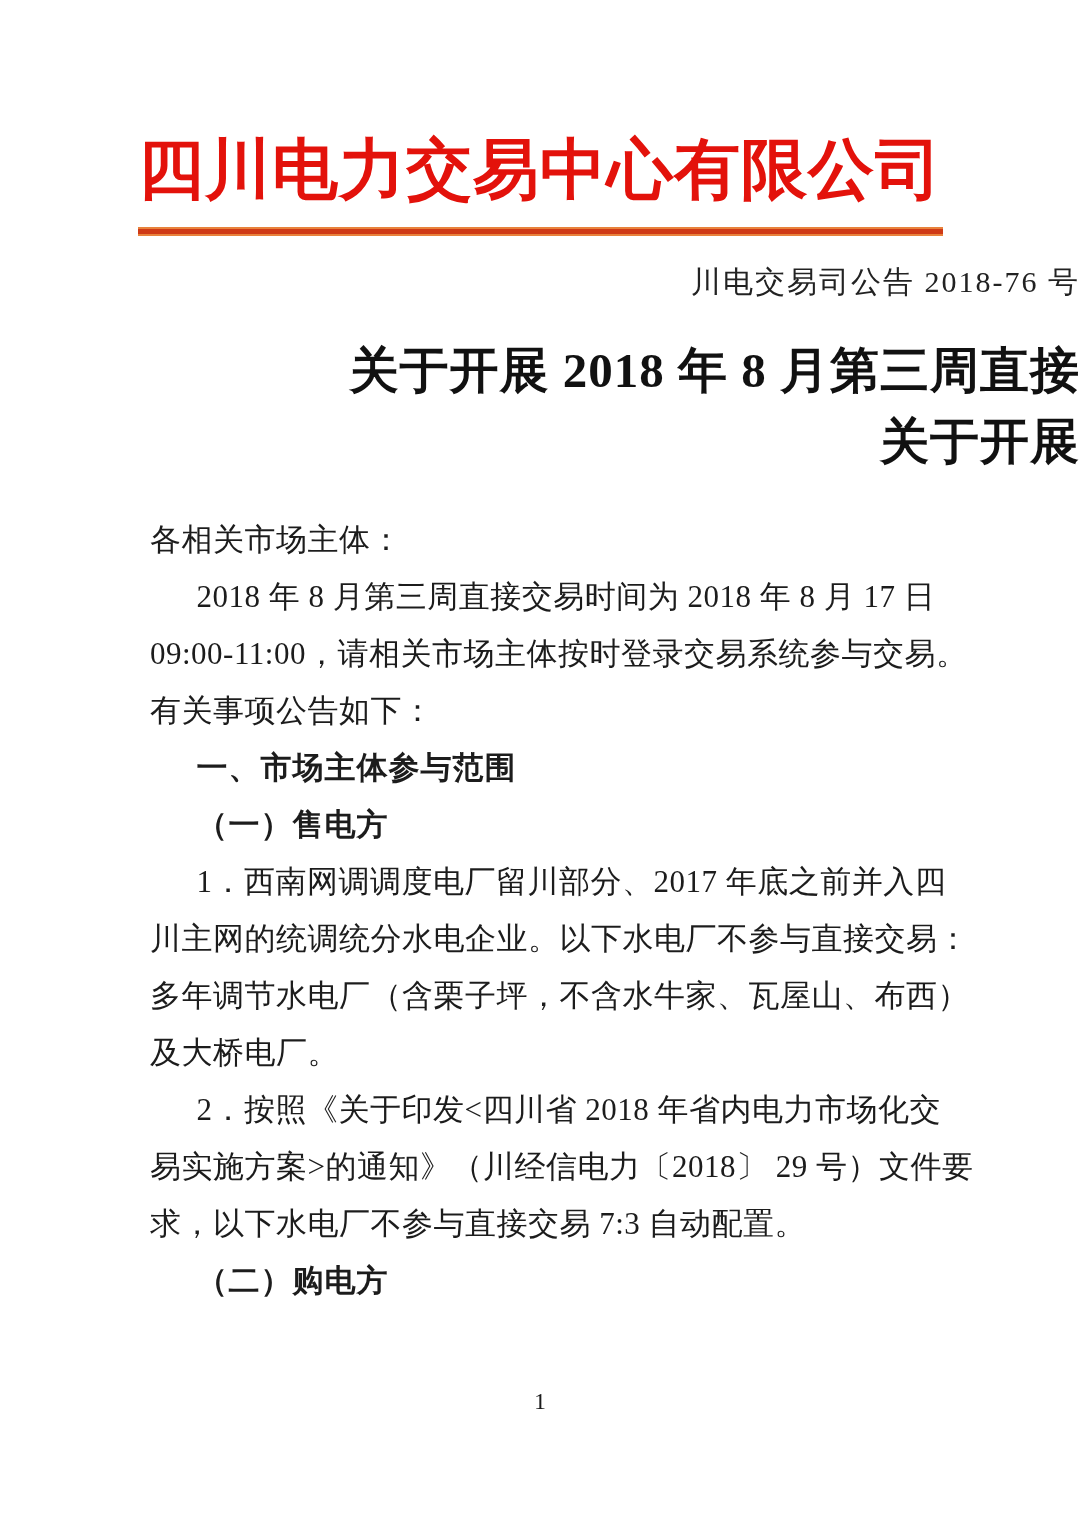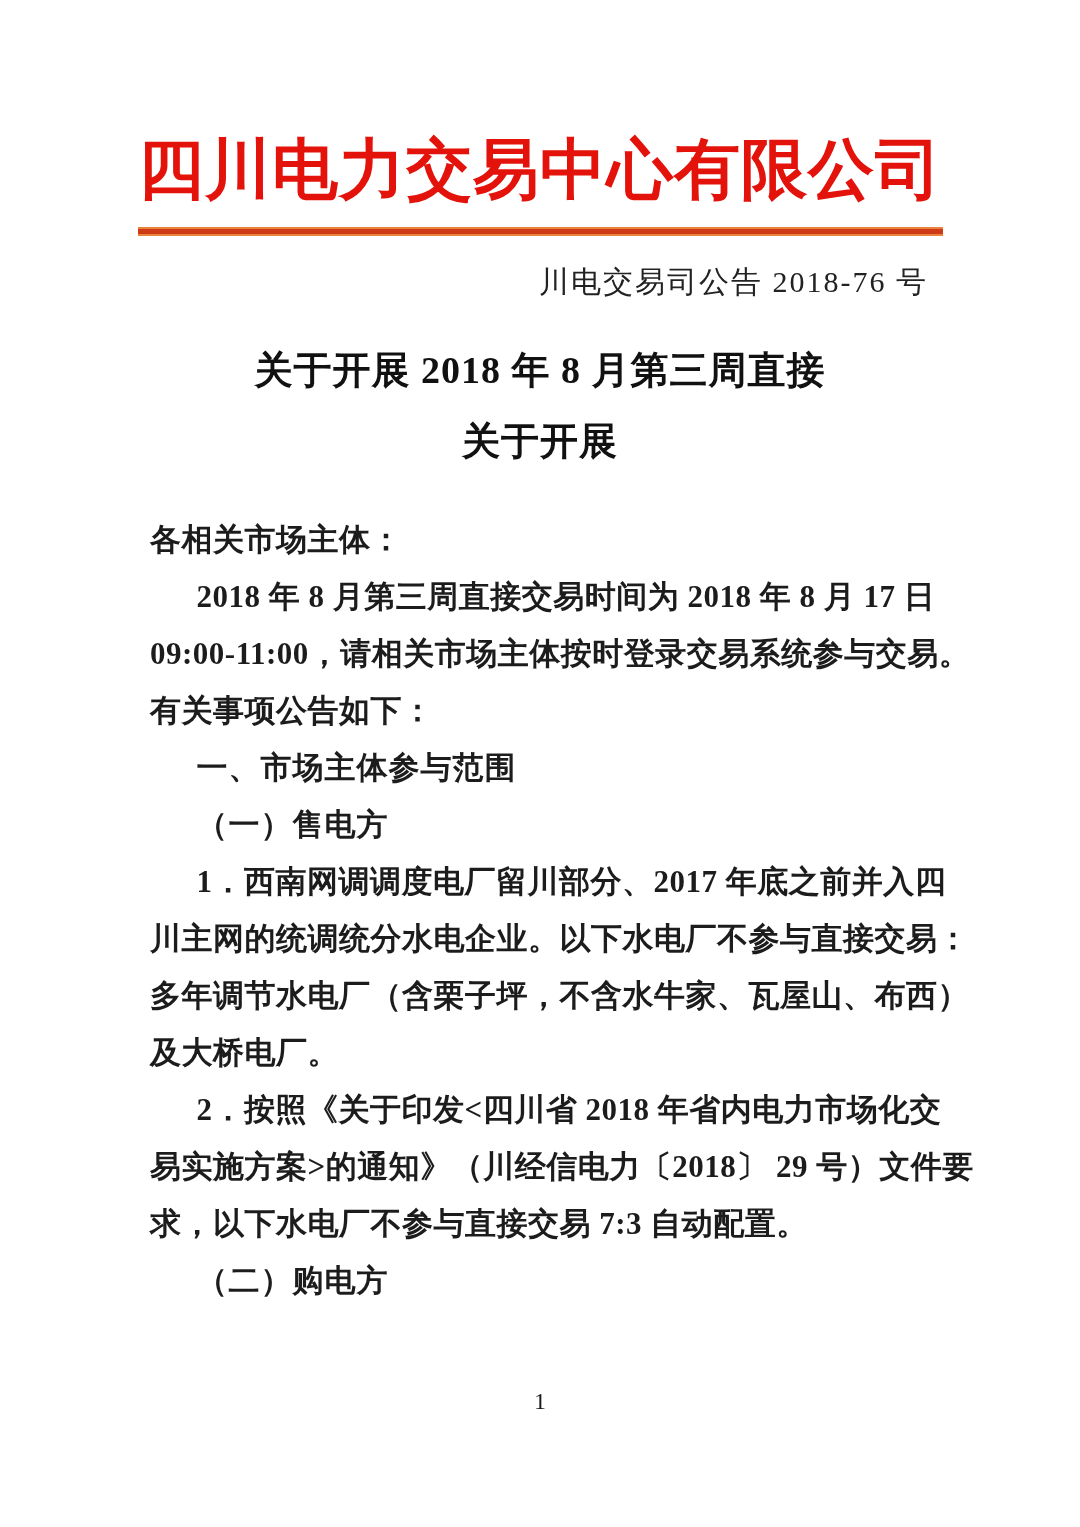--- a/index.html
+++ b/index.html
@@ -34,50 +34,48 @@
     margin: 18px auto 0 auto;
     background: linear-gradient(
       to bottom,
       #e8823c 0px, #e8823c 2px,
       #cf3a16 2px, #cf3a16 7px,
       #e8823c 7px, #e8823c 9px
     );
   }
   .doc-number {
     margin-top: 26px;
-    padding-right: 152px;
     text-align: right;
     font-size: 30px;
     color: #222222;
     letter-spacing: 2px;
   }
   .doc-title {
     margin: 32px 0 0 0;
-    text-align: center;
-    font-size: 38px;
+    text-align: right;
+    font-size: 49px;
     line-height: 71px;
     font-weight: bold;
     color: #111111;
   }
   .doc-title .title-line {
     display: block;
     letter-spacing: 1px;
   }
   .body-text {
     margin-top: 34px;
     padding: 0 152px 0 150px;
     font-size: 31px;
     color: #1c1c1c;
   }
   .body-line {
     line-height: 57px;
     height: 57px;
     white-space: nowrap;
     letter-spacing: 0.5px;
-    font-weight: bold;
   }
   .body-line.indent {
     padding-left: 1.5em;
   }
   .body-line.heading {
     font-weight: bold;
     font-family: "Liberation Sans", sans-serif;
     letter-spacing: 1px;
   }
   .body-line.subheading {

